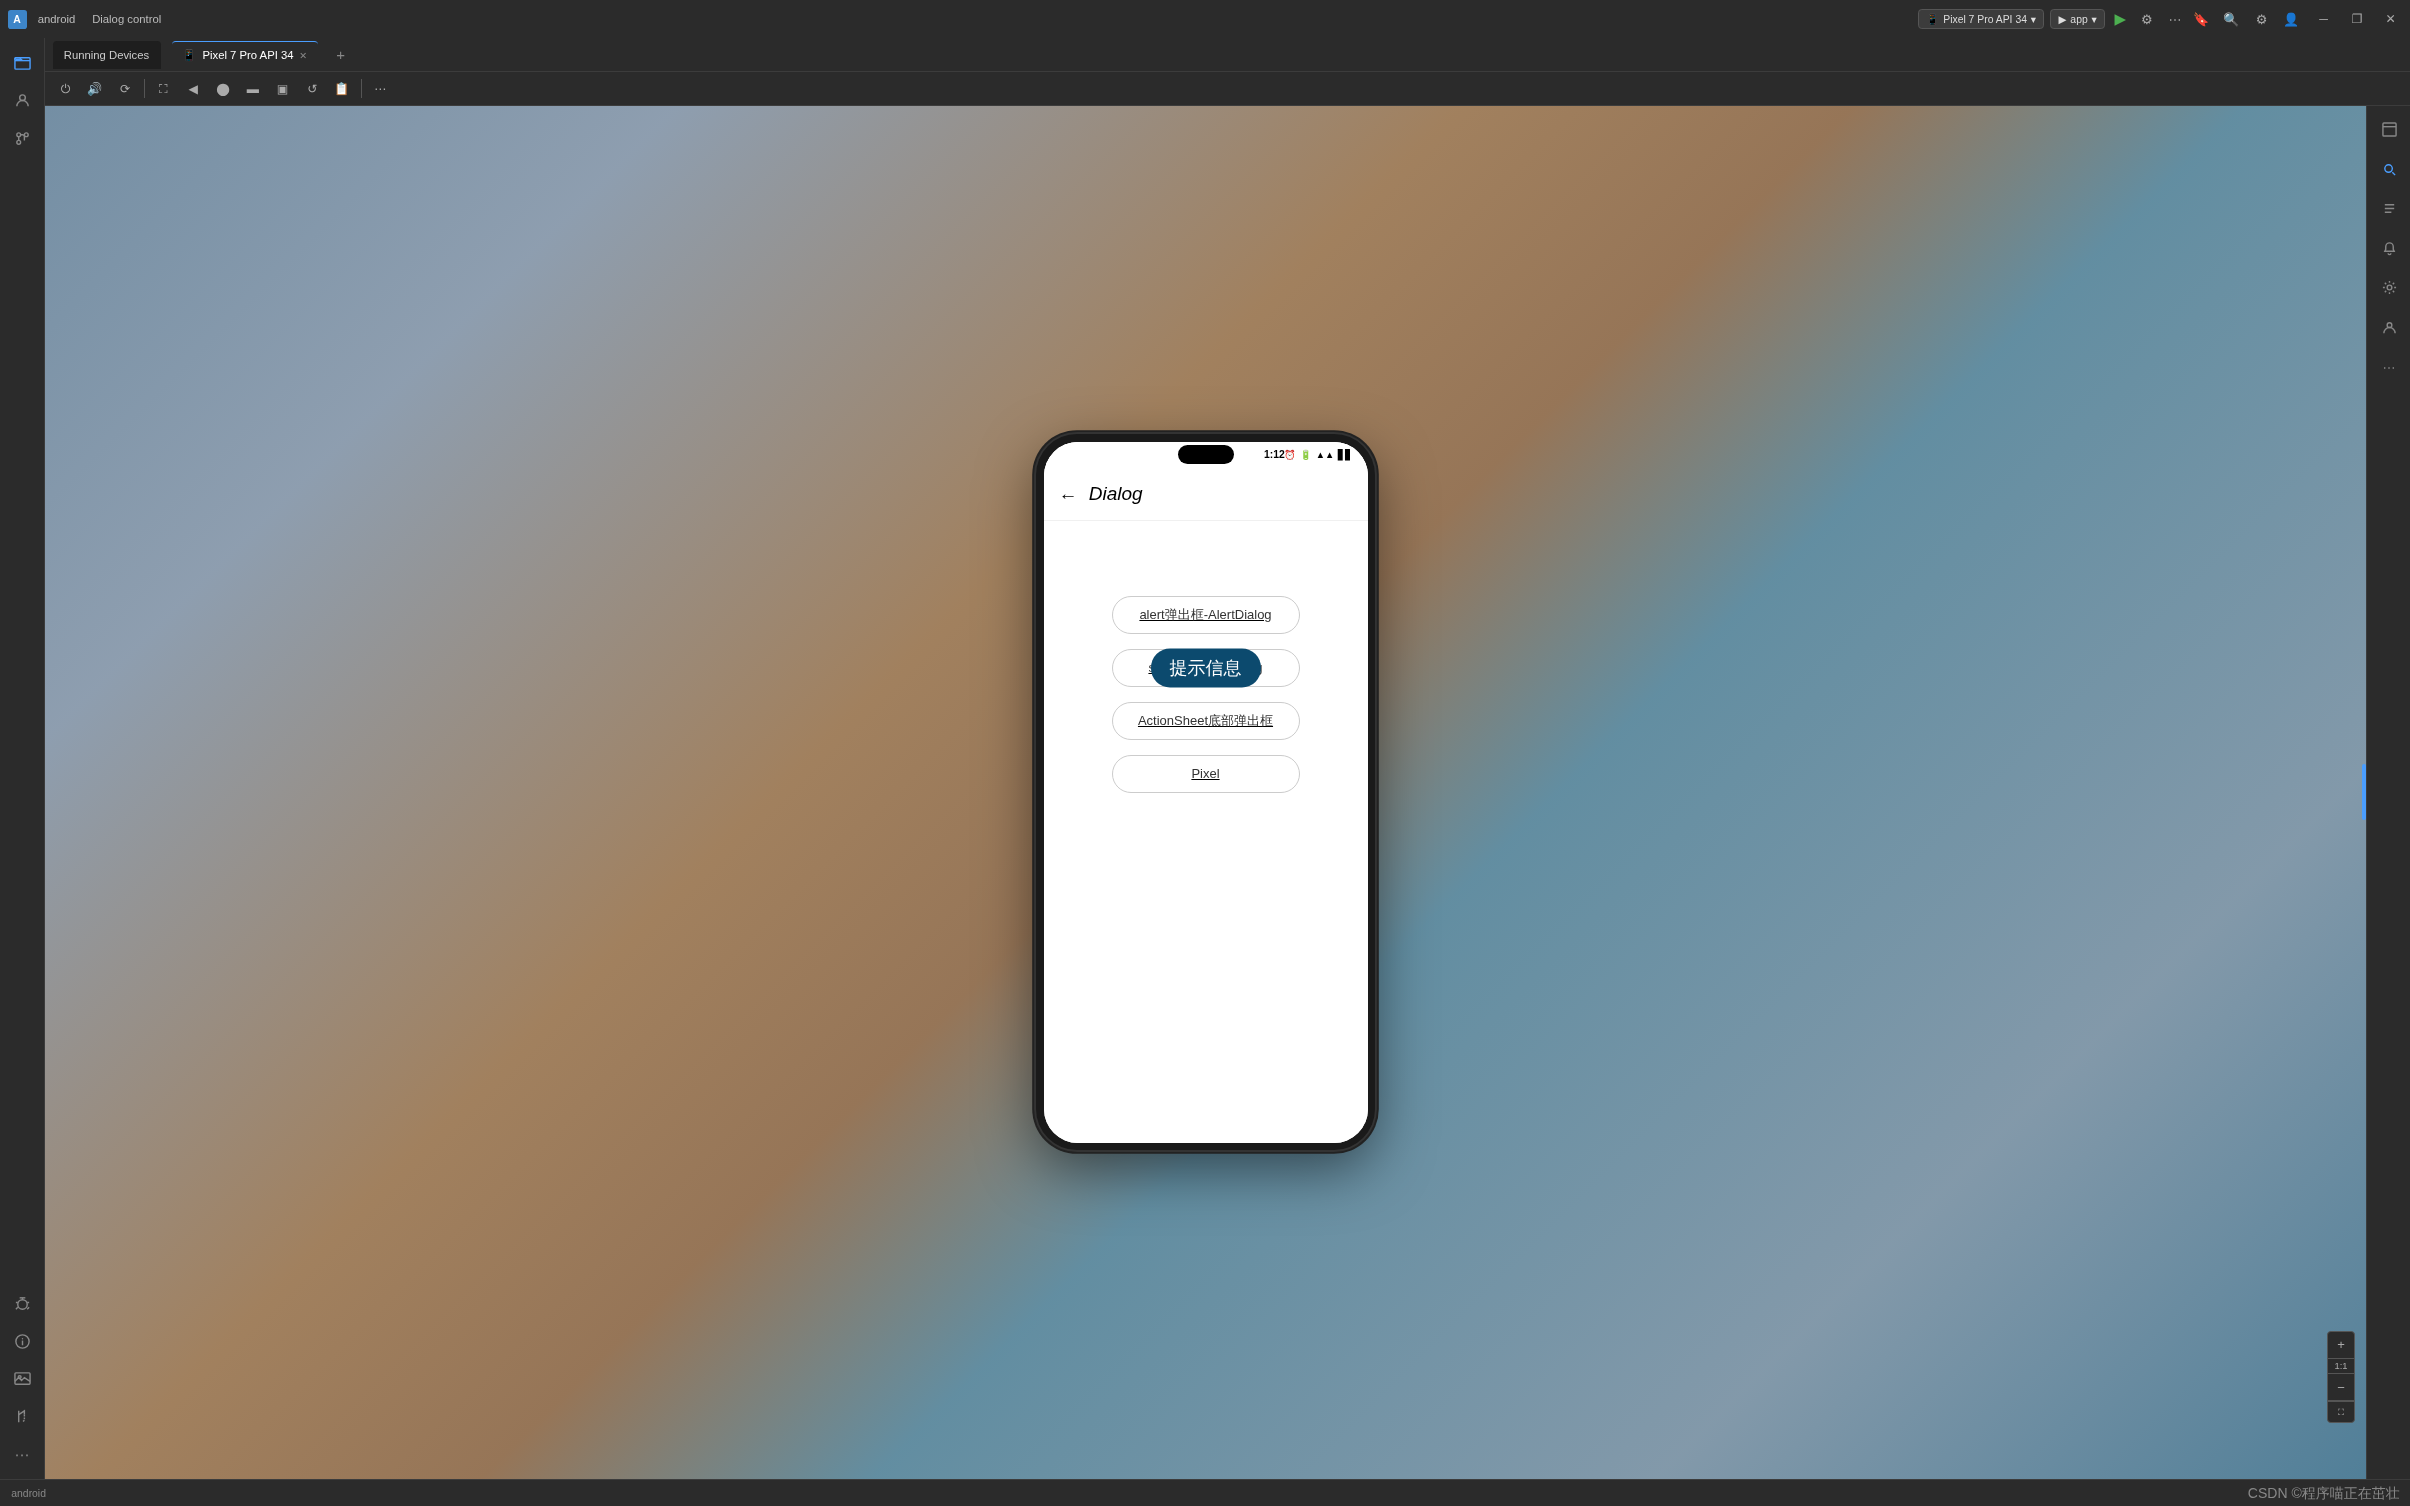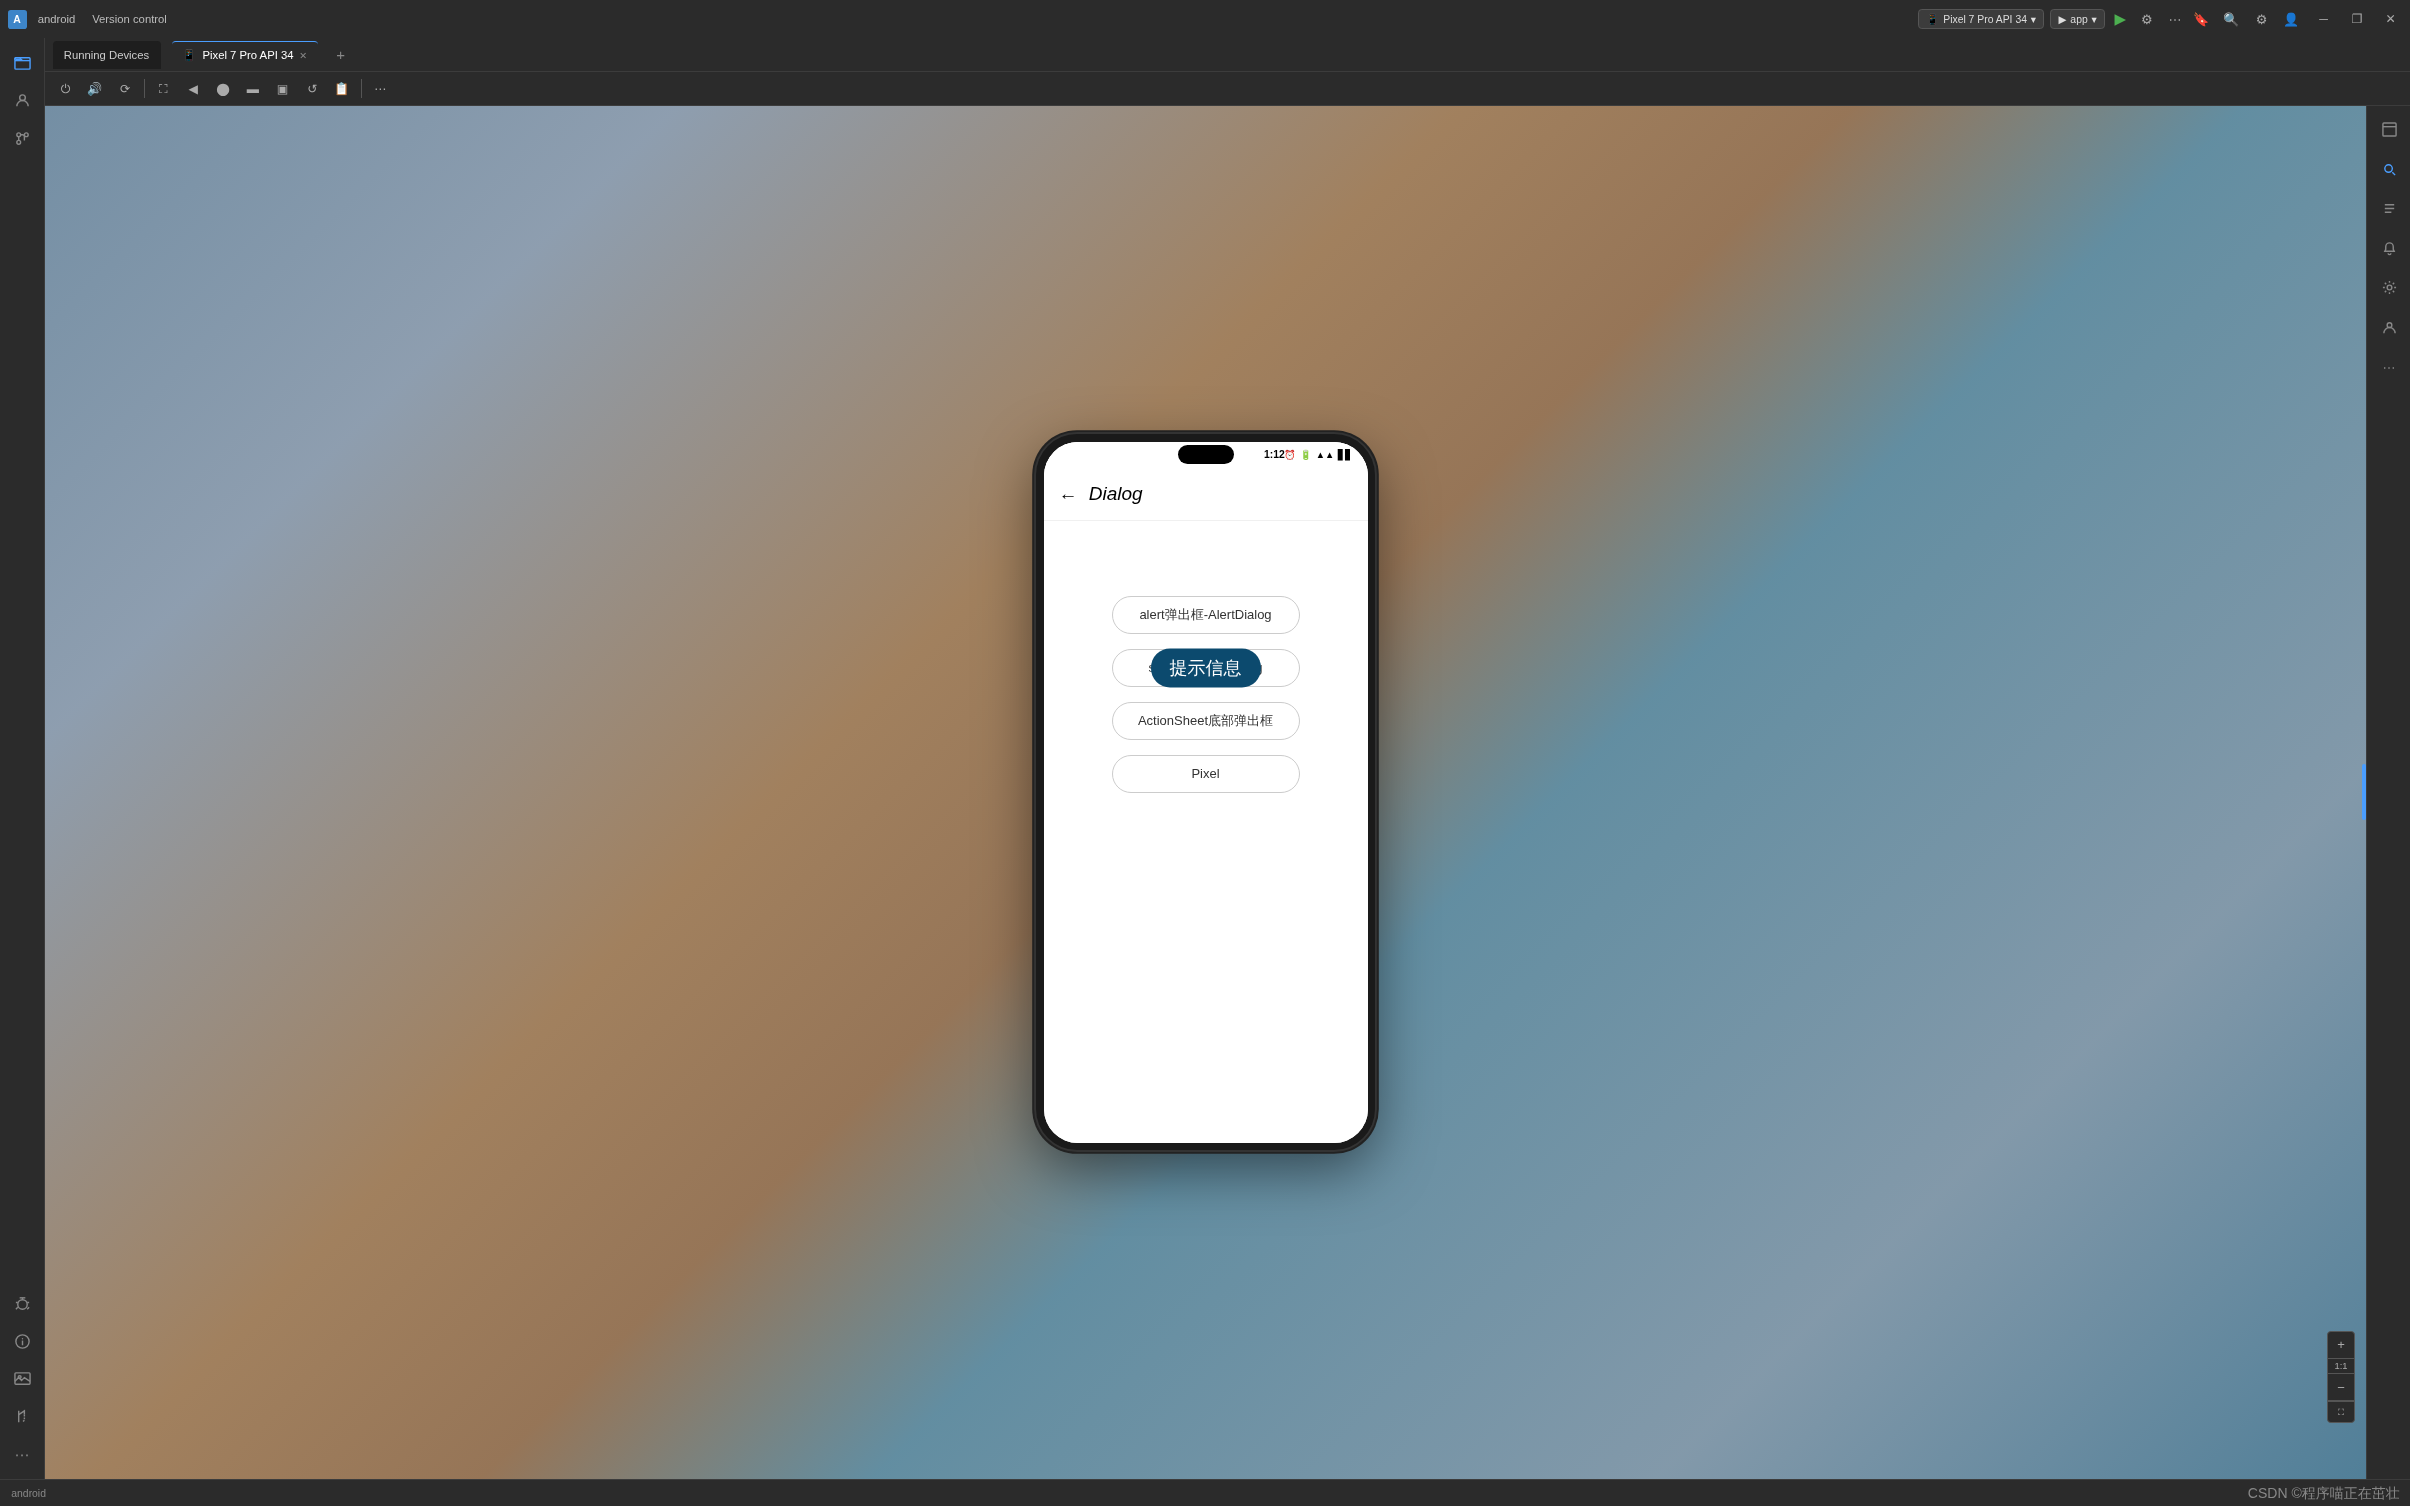--- a/index.html
+++ b/index.html
@@ -314,20 +314,21 @@
     }
 
     
     .screen-content {
       padding: 19px 15px;
       display: flex;
       flex-direction: column;
       align-items: center;
       gap: 15px;
       padding-top: 75px;
+      text-decoration: underline;
     }
 
     .btn-outlined {
       width: 188px;
       height: 38px;
       border: 0.9px solid #ccc;
       border-radius: 19px;
       background: white;
       display: flex;
       align-items: center;
@@ -424,21 +425,21 @@
   </style>
 </head>
 <body>
 
 <div class="bg-layer"></div>
 
 <div class="title-bar">
   <div class="title-bar-left">
     <div class="title-icon">A</div>
     <div class="title-menu-item">android</div>
-    <div class="title-menu-item">Version control</div>
+    <div class="title-menu-item">Dialog control</div>
   </div>
   <div class="title-bar-center">
     <div class="device-selector">
       <span>📱</span>
       <span>Pixel 7 Pro API 34</span>
       <span>▾</span>
     </div>
     <div class="device-selector">
       <span>▶</span>
       <span>app</span>

